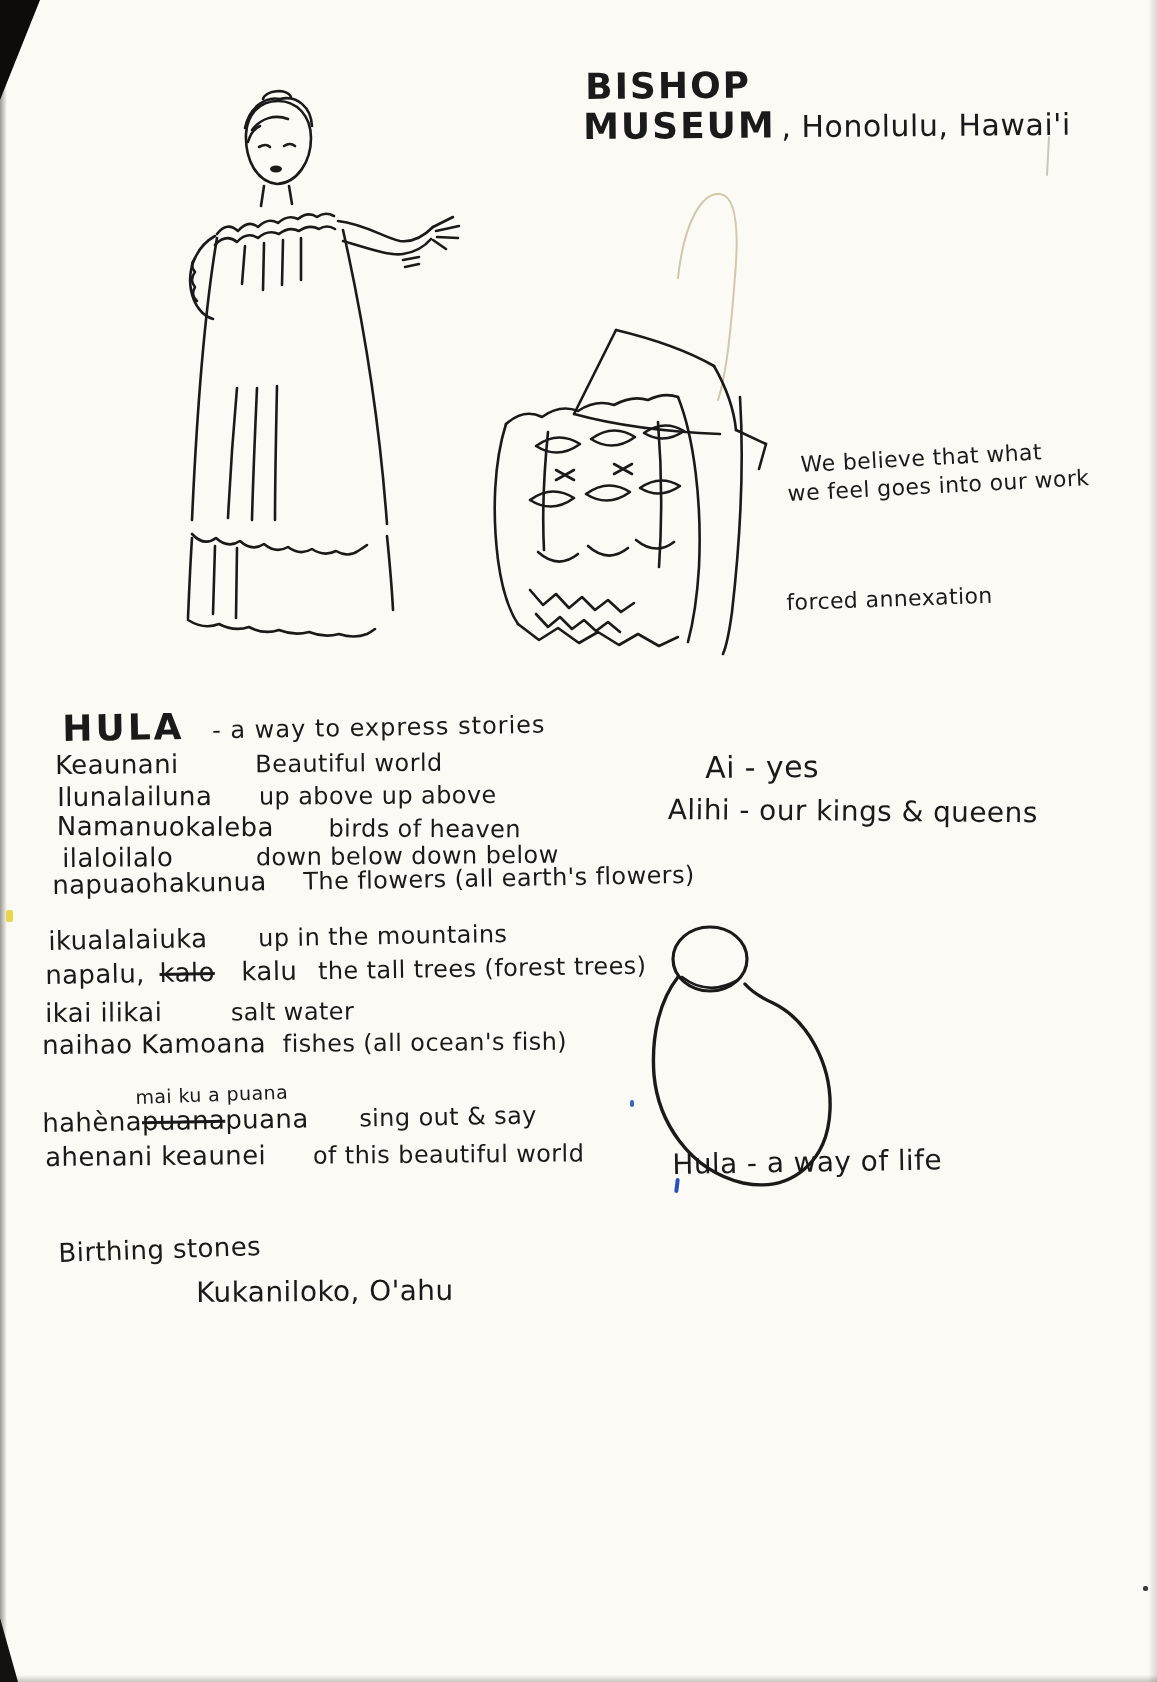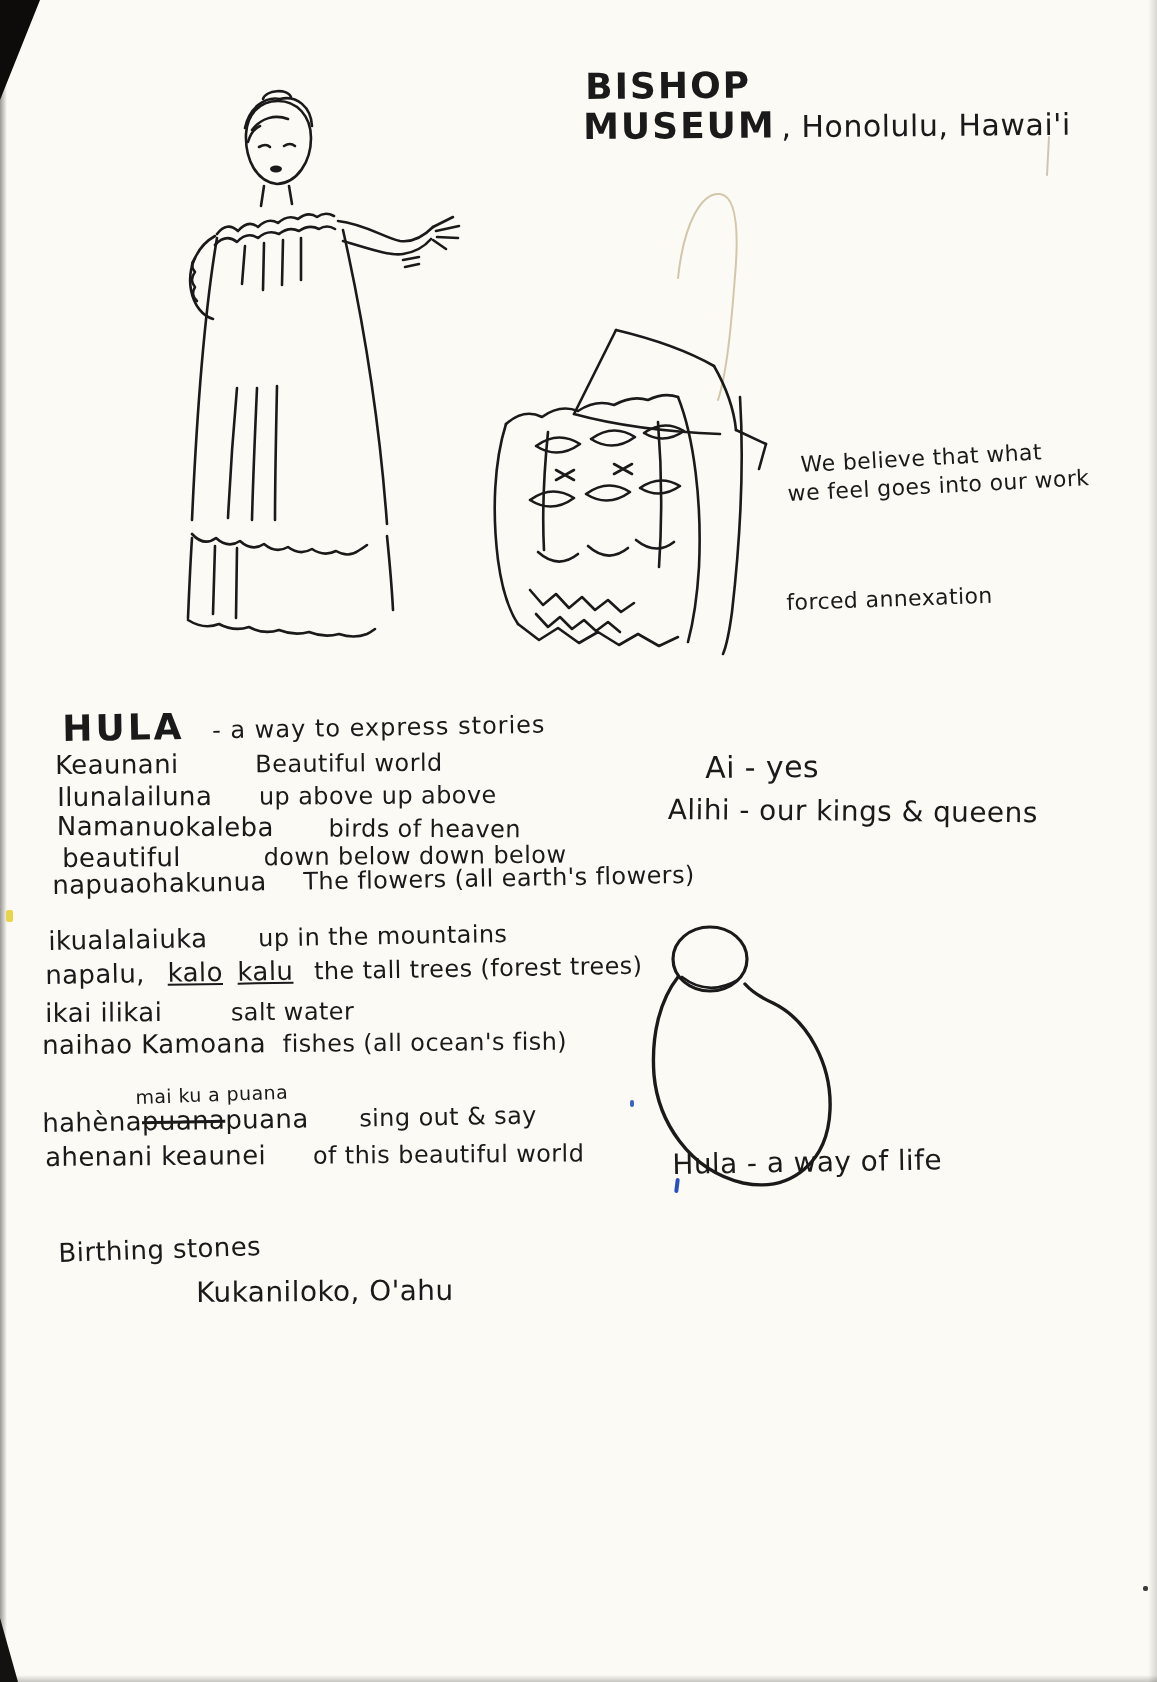--- a/index.html
+++ b/index.html
@@ -160,39 +160,39 @@
   </div>
   <div class="hw t26" style="left:57px;top:782px;transform:rotate(-.4deg);">
     <span class="term">Ilunalailuna</span>
     <span class="meaning t24" style="margin-left:38px;">up above up above</span>
   </div>
   <div class="hw t26" style="left:57px;top:811px;transform:rotate(.3deg);">
     <span class="term">Namanuokaleba</span>
     <span class="meaning t24" style="margin-left:46px;">birds of heaven</span>
   </div>
   <div class="hw t26" style="left:62px;top:843px;transform:rotate(-.5deg);">
-    <span class="term">beautiful</span>
+    <span class="term">ilaloilalo</span>
     <span class="meaning t24" style="margin-left:74px;">down below down below</span>
   </div>
   <div class="hw t26" style="left:52px;top:870px;transform:rotate(-1deg);">
     <span class="term">napuaohakunua</span>
     <span class="meaning t24" style="margin-left:28px;">The flowers (all earth's flowers)</span>
   </div>
 
   <div class="hw t30" style="left:705px;top:750px;transform:rotate(-.5deg);">Ai  - yes</div>
   <div class="hw t28" style="left:668px;top:793px;transform:rotate(.5deg);">Alihi - our kings &amp; queens</div>
 
   <div class="hw t26" style="left:48px;top:926px;transform:rotate(-1deg);">
     <span class="term">ikualalaiuka</span>
     <span class="meaning t24" style="margin-left:42px;">up in the mountains</span>
   </div>
   <div class="hw t26" style="left:45px;top:960px;transform:rotate(-1deg);">
     <span class="term">napalu,</span>
-    <span class="term struck" style="margin-left:14px;text-decoration:underline;">kalo</span>
-    <span class="term" style="margin-left:6px;text-decoration:underline;">kalu</span>
+    <span class="term struck" style="margin-left:6px;">kalo</span>
+    <span class="term" style="margin-left:18px;">kalu</span>
     <span class="meaning t24" style="margin-left:12px;">the tall trees (forest trees)</span>
   </div>
   <div class="hw t26" style="left:45px;top:998px;transform:rotate(-.5deg);">
     <span class="term">ikai ilikai</span>
     <span class="meaning t24" style="margin-left:60px;">salt water</span>
   </div>
   <div class="hw t26" style="left:42px;top:1030px;transform:rotate(-.5deg);">
     <span class="term">naihao Kamoana</span>
     <span class="meaning t24" style="margin-left:8px;">fishes (all ocean's fish)</span>
   </div>

